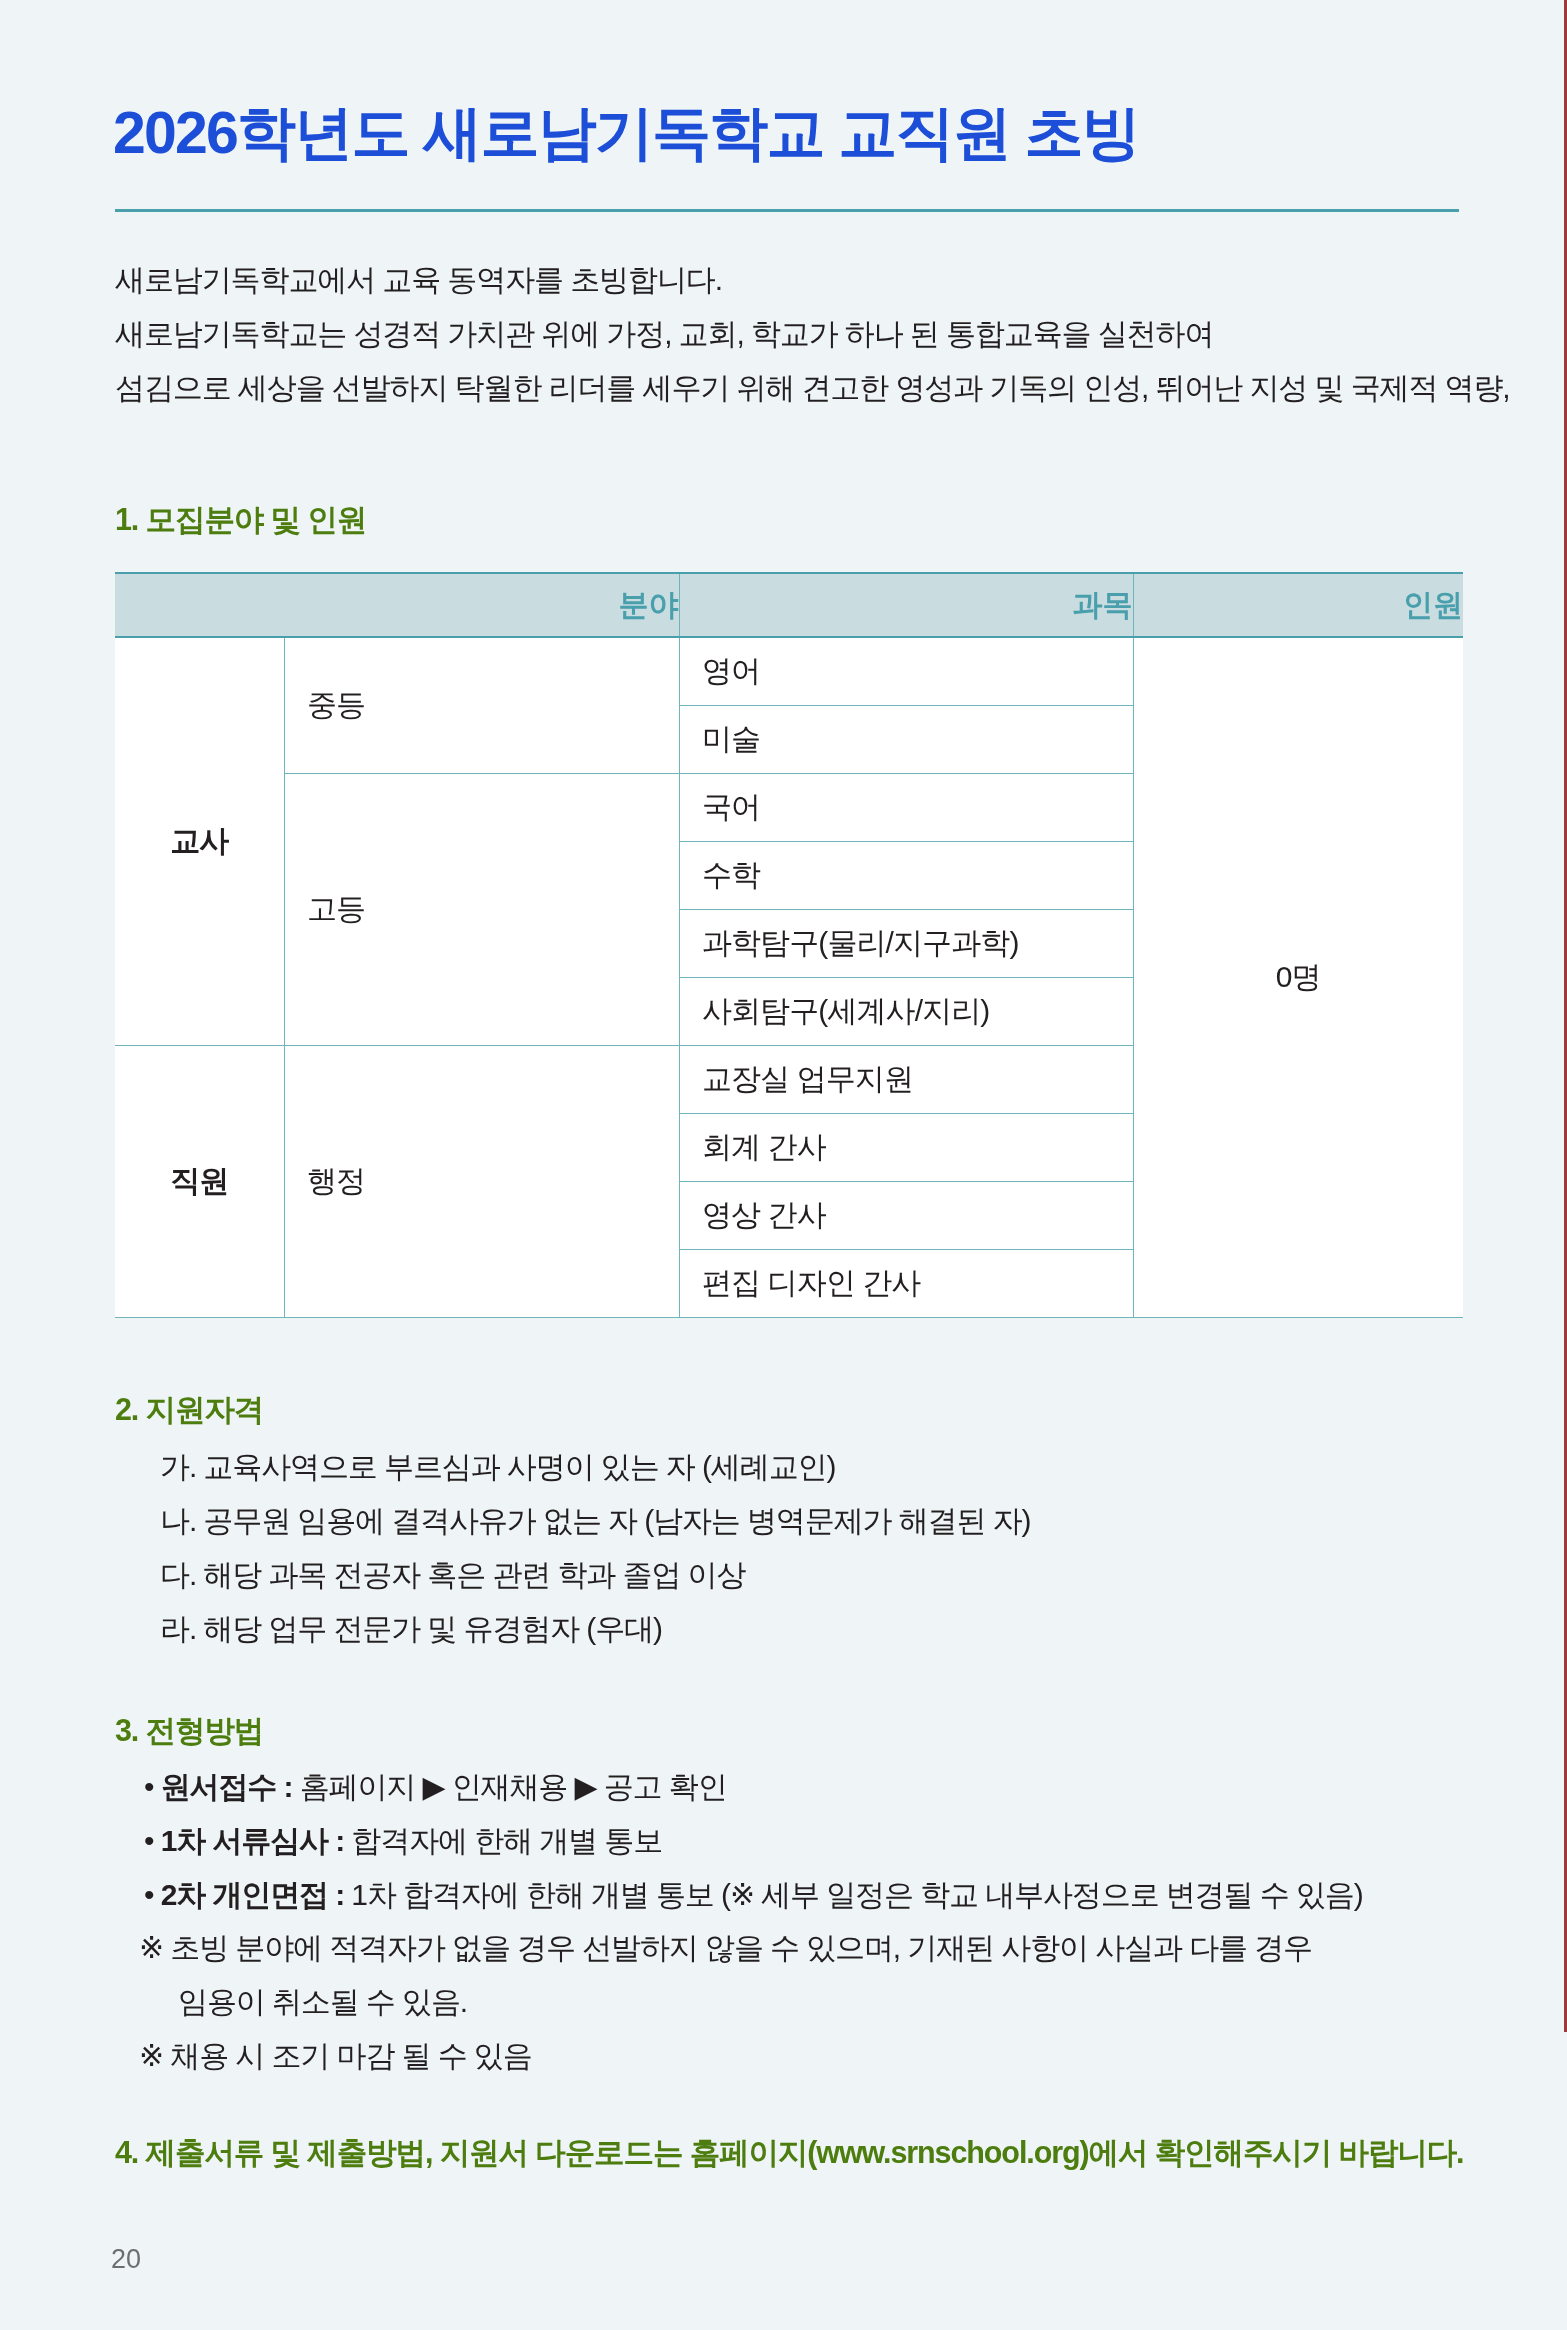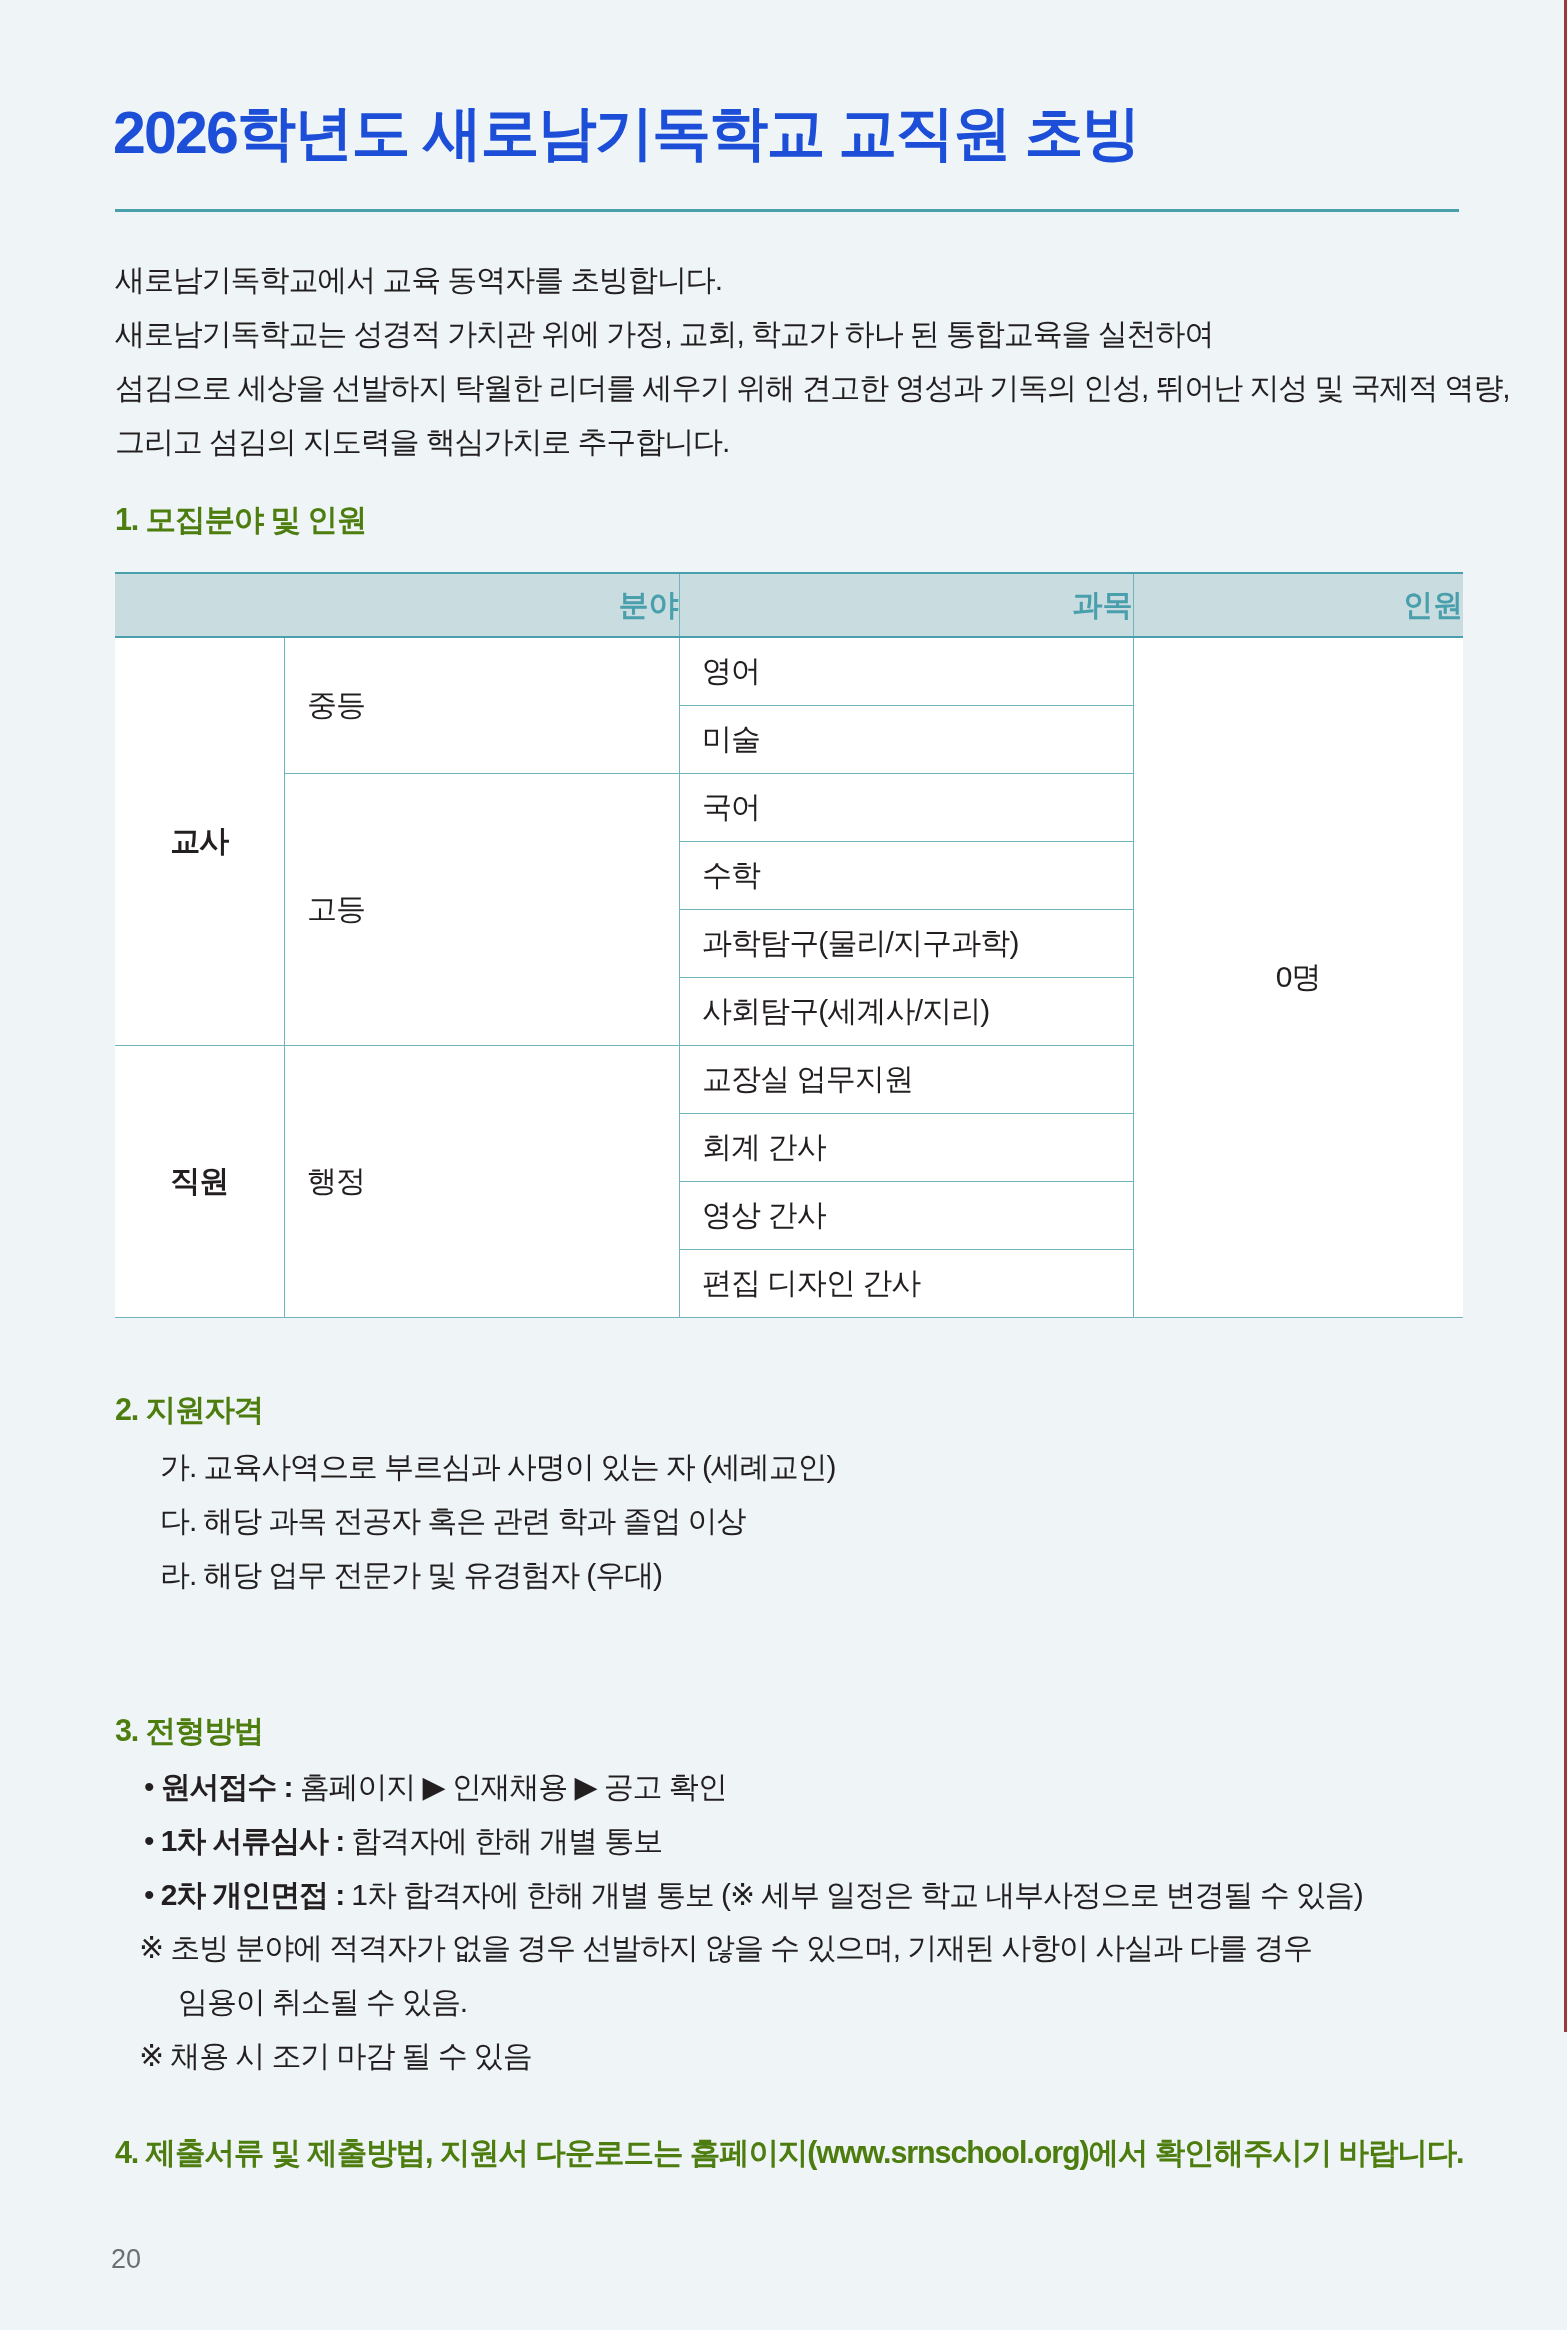--- a/index.html
+++ b/index.html
@@ -54,21 +54,20 @@
 
 <div class="edge-strip"></div>
 
 <h1 class="title">2026학년도 새로남기독학교 교직원 초빙</h1>
 <div class="title-rule"></div>
 
 <div class="intro">
   <p>새로남기독학교에서 교육 동역자를 초빙합니다.</p>
   <p>새로남기독학교는 성경적 가치관 위에 가정, 교회, 학교가 하나 된 통합교육을 실천하여</p>
   <p>섬김으로 세상을 선발하지 탁월한 리더를 세우기 위해 견고한 영성과 기독의 인성, 뛰어난 지성 및 국제적 역량,</p>
-  <p>그리고 섬김의 지도력을 핵심가치로 추구합니다.</p>
 </div>
 
 <h2 class="sec-heading" style="top:500px;">1. 모집분야 및 인원</h2>
 
 <table class="recruit">
   <colgroup>
     <col style="width:169px">
       <col style="width:395px">
       <col style="width:454px">
       <col style="width:330px">
@@ -116,20 +115,21 @@
     </tr>
     <tr>
       <td>편집 디자인 간사</td>
     </tr>
   </tbody>
 </table>
 
 <h2 class="sec-heading" style="top:1390px;">2. 지원자격</h2>
 <ul class="qual-list">
   <li>가. 교육사역으로 부르심과 사명이 있는 자 (세례교인)</li>
+  <li>나. 공무원 임용에 결격사유가 없는 자 (남자는 병역문제가 해결된 자)</li>
   <li>다. 해당 과목 전공자 혹은 관련 학과 졸업 이상</li>
   <li>라. 해당 업무 전문가 및 유경험자 (우대)</li>
 </ul>
 
 <h2 class="sec-heading" style="top:1711px;">3. 전형방법</h2>
 <ul class="method-list">
   <li>
     <span>•</span>
     <span class="k">원서접수 :</span><span> 홈페이지 ▶ 인재채용 ▶ 공고 확인</span>
   </li>

